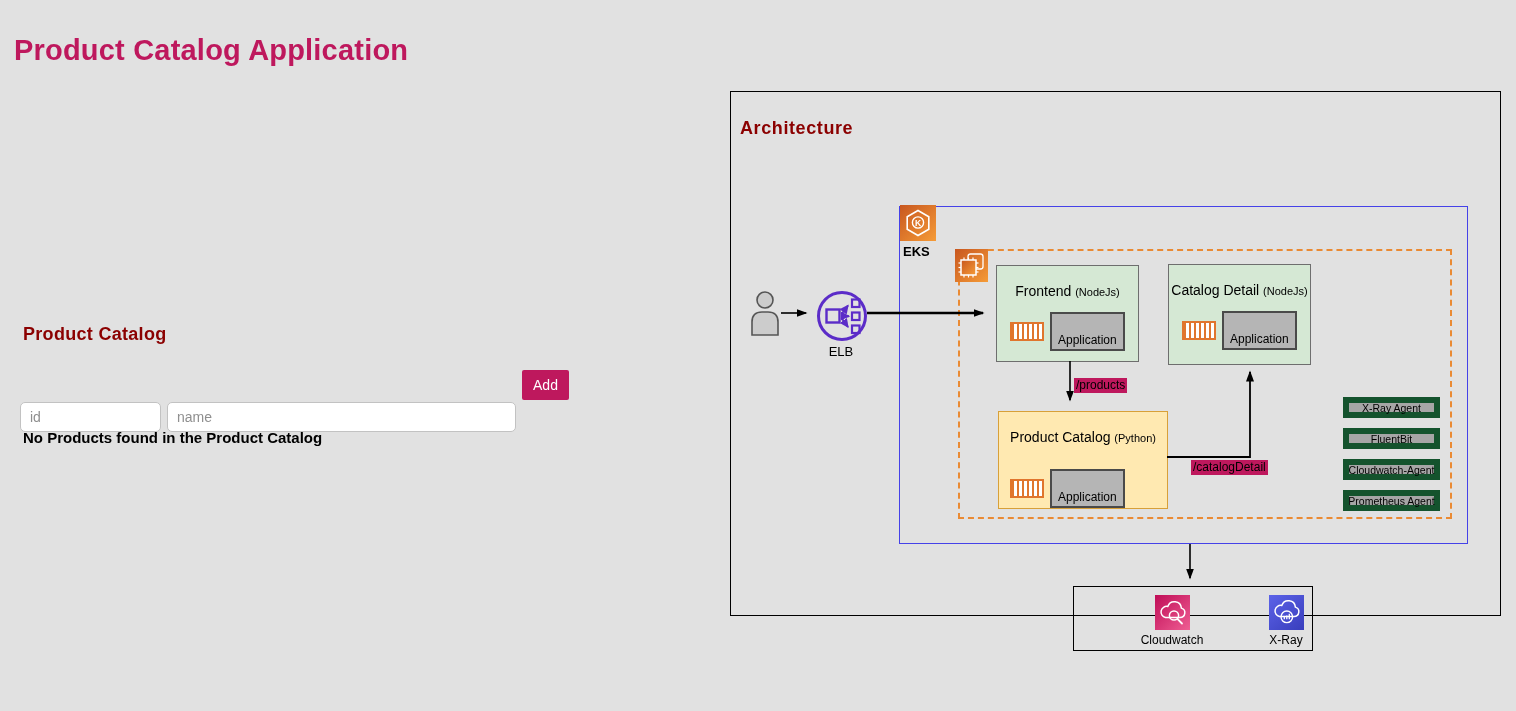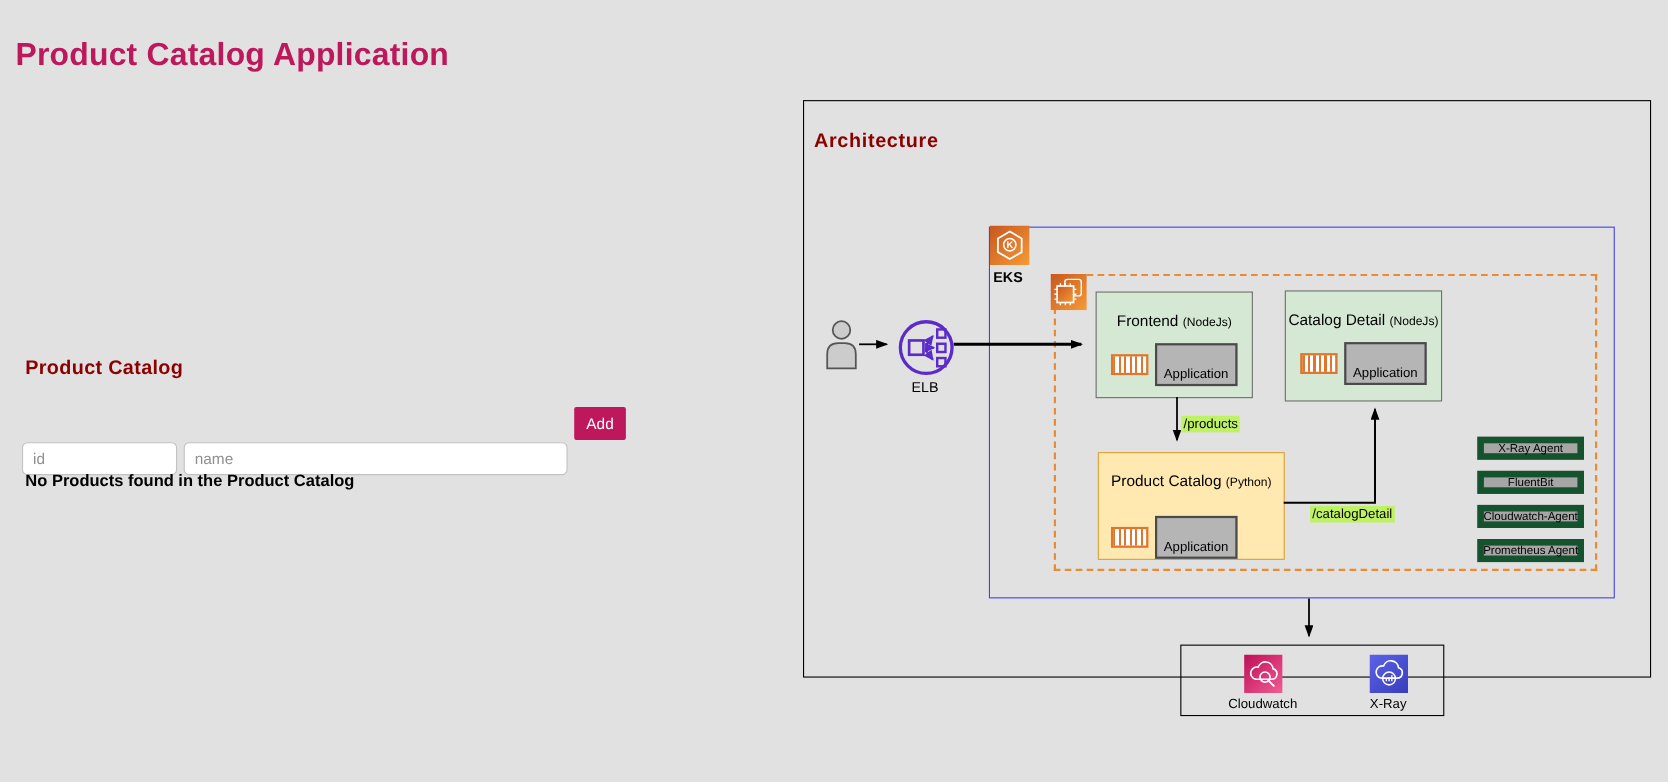--- a/index.html
+++ b/index.html
@@ -81,28 +81,28 @@
     position:absolute; left:612px; width:97px; height:21px;
     background:#a6a6a6; border:6px solid #14532d;
     display:flex; align-items:center; justify-content:center;
     font-size:10.5px; white-space:nowrap;
   }
   
   .monitor-box {
     position:absolute; left:342px; top:494px; width:240px; height:65px;
     border:1.6px solid #000;
   }
-  .mon-item { position:absolute; top:8px; width:74px; display:flex; flex-direction:column; align-items:center; }
+  .mon-item { position:absolute; top:8px; width:74px; display:flex; flex-direction:column; align-items:center;margin-left:24px; }
   .mon-cw { left:37px; }
   .mon-xr { left:151px; }
   .mon-label { font-size:12px; margin-top:3px; white-space:nowrap; }
   
   .connectors { position:absolute; left:0; top:0; pointer-events:none; }
   .edge-label {
-    position:absolute; background:#bef264; font-size:12px; padding:0 2px; line-height:15px;
+    position:absolute; background:#be185d; font-size:12px; padding:0 2px; line-height:15px;
     white-space:nowrap;
   }
   .lbl-products       { left:1074px; top:378px; }
   .lbl-catalog-detail { left:1191px; top:460px; }
 </style>
 </head>
 <body>
 
 <div class="page">
 

